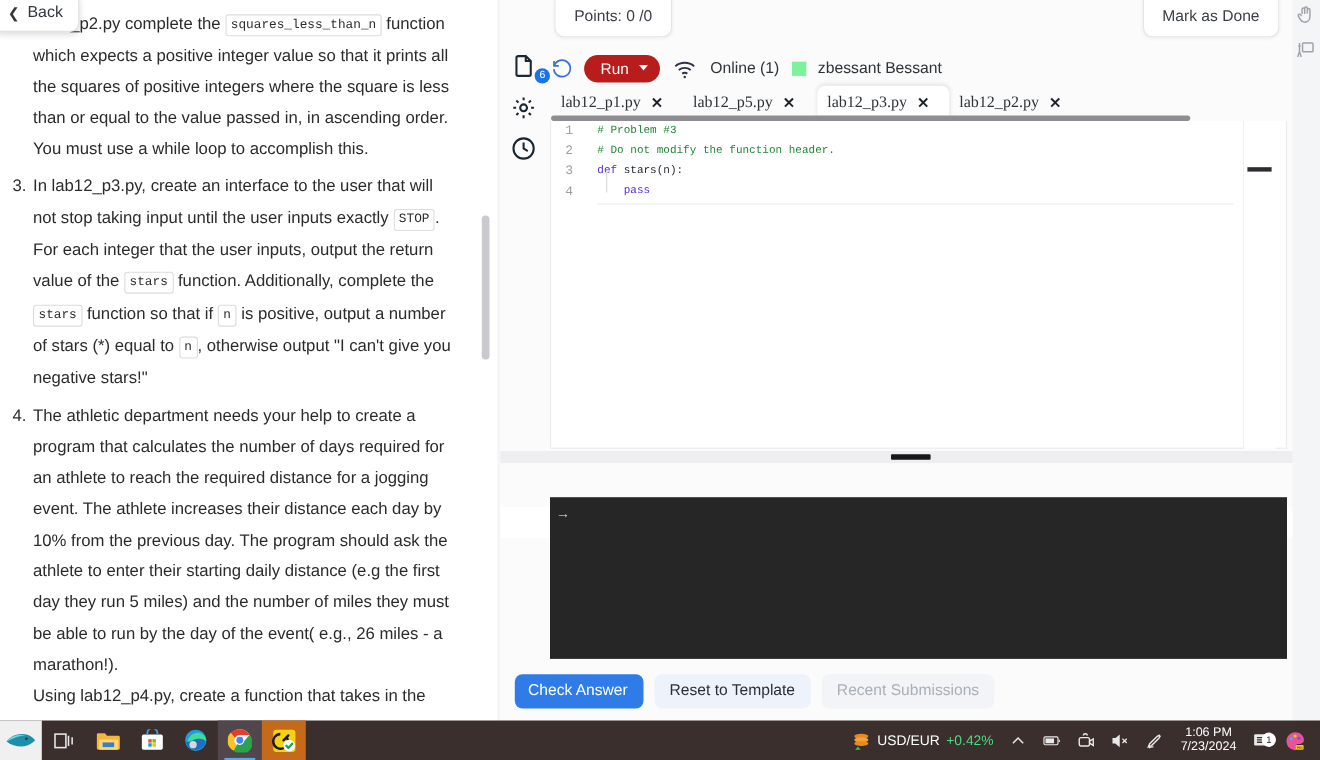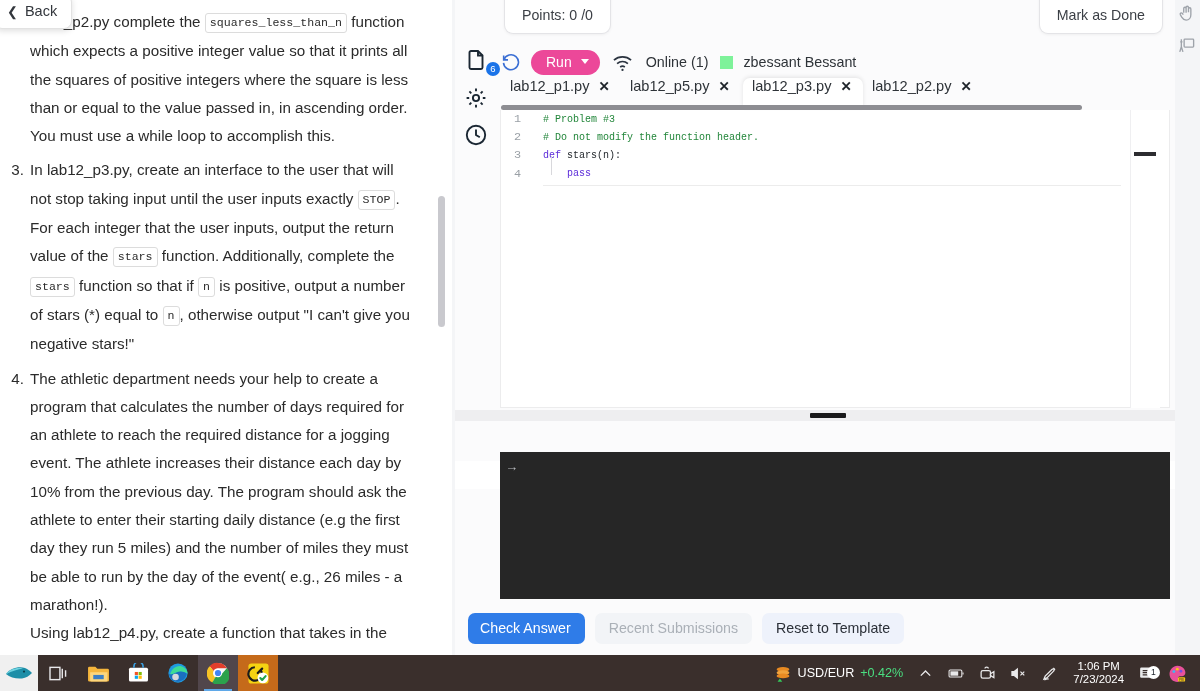--- a/index.html
+++ b/index.html
@@ -114,21 +114,21 @@
   }
 
   
   #toolbar {
     position: absolute; left: 46px; top: 48px; width: 699px; height: 28px;
     display: flex; align-items: center; gap: 10px;
   }
   #undo-icon { width: 20px; height: 20px; color: #3b6fd4; }
   #run-btn {
     display: flex; align-items: center; gap: 9px;
-    background: #ec4899; color: #fff;
+    background: #b91c1c; color: #fff;
     border-radius: 14px; padding: 4px 11px 5px 15px;
     font-size: 14px; cursor: pointer;
   }
   #run-btn .caret {
     display: inline-block;
     border-left: 4.5px solid transparent;
     border-right: 4.5px solid transparent;
     border-top: 5.5px solid #fff;
   }
   #wifi-icon { width: 21px; height: 18px; color: #2b3440; margin-left: 2px; }
@@ -142,23 +142,24 @@
     position: absolute; right: 6px; top: 3px;
     width: 18px; height: 18px; color: #2b3440;
   }
 
   
   #tabs {
     position: absolute; left: 46px; top: 78px; width: 699px; height: 30px;
   }
   .tab {
     position: absolute; top: 0; height: 30px;
-    display: flex; align-items: flex-start; gap: 9px;
+    display: flex; align-items: center; gap: 9px;
     padding: 0 9px; font-size: 14.6px; color: #2e3338;
     white-space: nowrap;
+    font-family: Liberation Serif, serif;
   }
   .tab.active {
     background: #fff;
     border-radius: 7px 7px 0 0;
     box-shadow: 0 -1px 4px rgba(0,0,0,.10);
     z-index: 4;
   }
   .tab .tclose { font-size: 13.5px; color: #1d2329; font-weight: bold; }
   #tab-scroll {
     position: absolute; left: 46px; top: 105px;
@@ -462,22 +463,22 @@
       </svg>
     </div>
   </div>
 
   <div id="console-out">
     <span id="console-arrow">→</span>
   </div>
 
   <div id="actions">
     <div class="abtn" id="check-answer">Check Answer</div>
+    <div class="abtn" id="reset-template">Reset to Template</div>
     <div class="abtn" id="recent-sub">Recent Submissions</div>
-    <div class="abtn" id="reset-template">Reset to Template</div>
   </div>
 
   <div id="right-edge">
     <div class="edge-icon" style="top:4px;">
       <svg viewBox="0 0 24 24" fill="none" stroke="currentColor" stroke-width="1.7">
         <path d="M8.5 11V5.6a1.5 1.5 0 0 1 3 0V11m0-.6V4.4a1.5 1.5 0 0 1 3 0v6m0-.4V6.2a1.5 1.5 0 0 1 3 0v7.4c0 4-2.5 6.8-5.9 6.8-2.6 0-4.1-1.2-5.4-3.4l-2-3.6a1.5 1.5 0 0 1 2.4-1.7l1.4 1.7"></path>
       </svg>
     </div>
     <div class="edge-icon" style="top:36px;">
       <svg viewBox="0 0 24 24" fill="none" stroke="currentColor" stroke-width="1.7">

